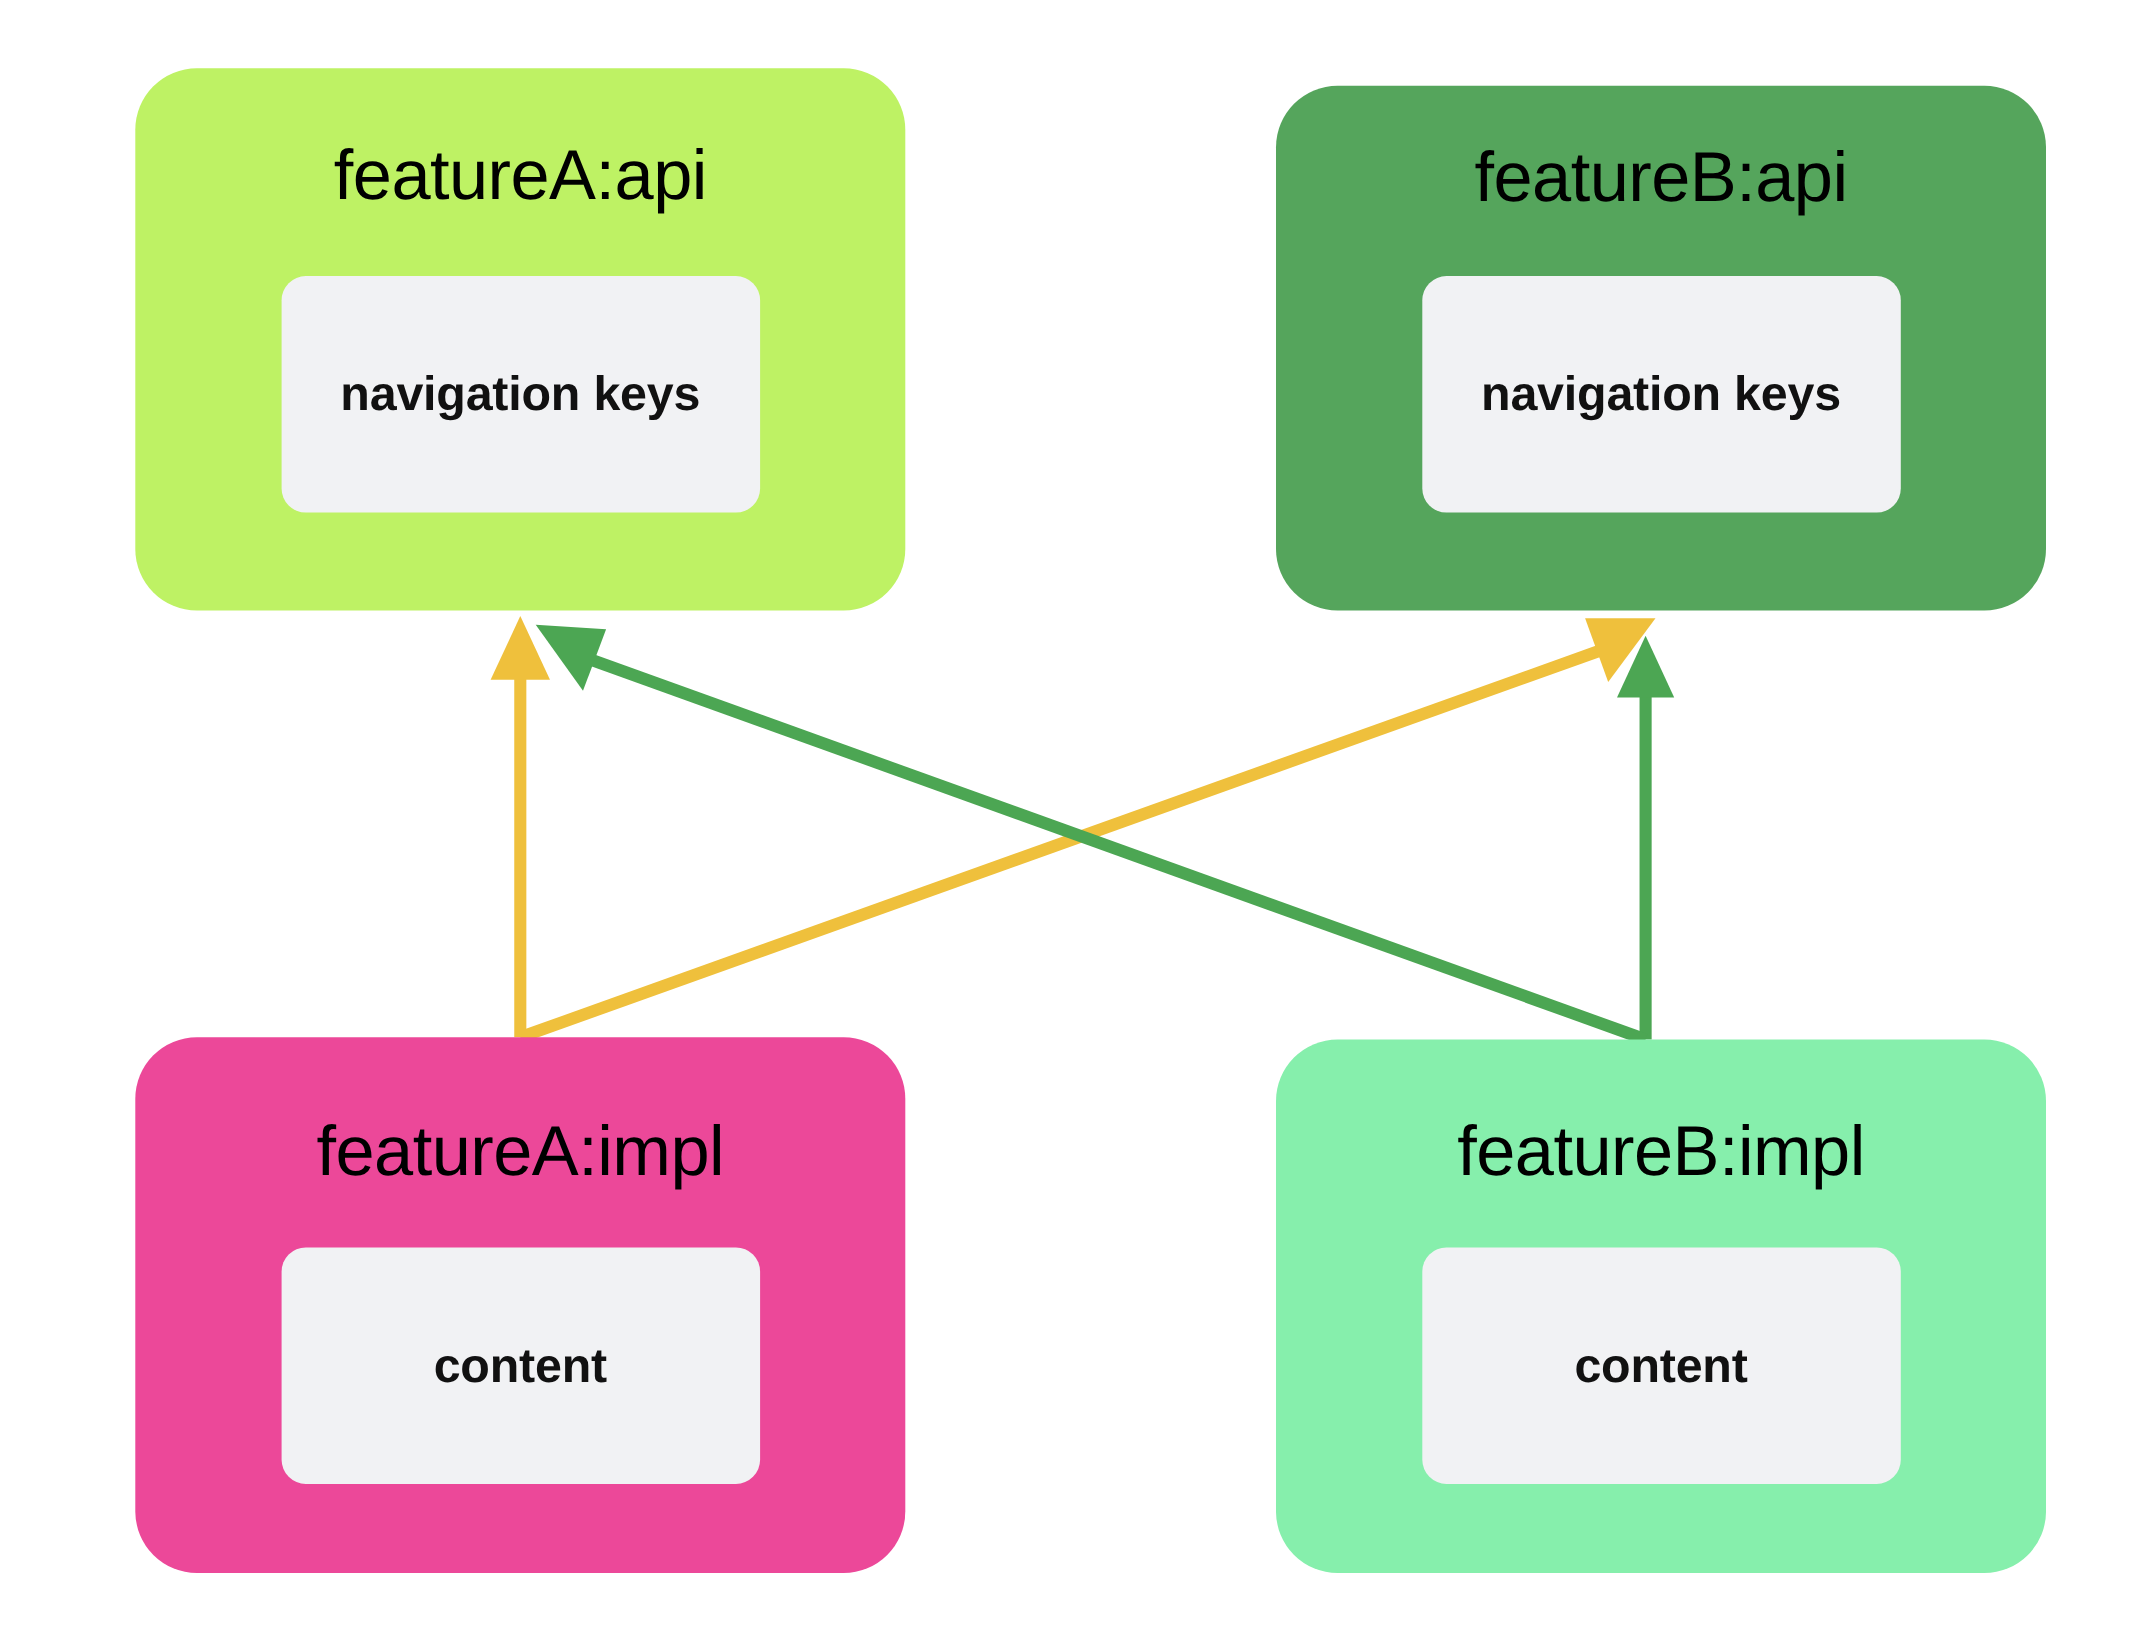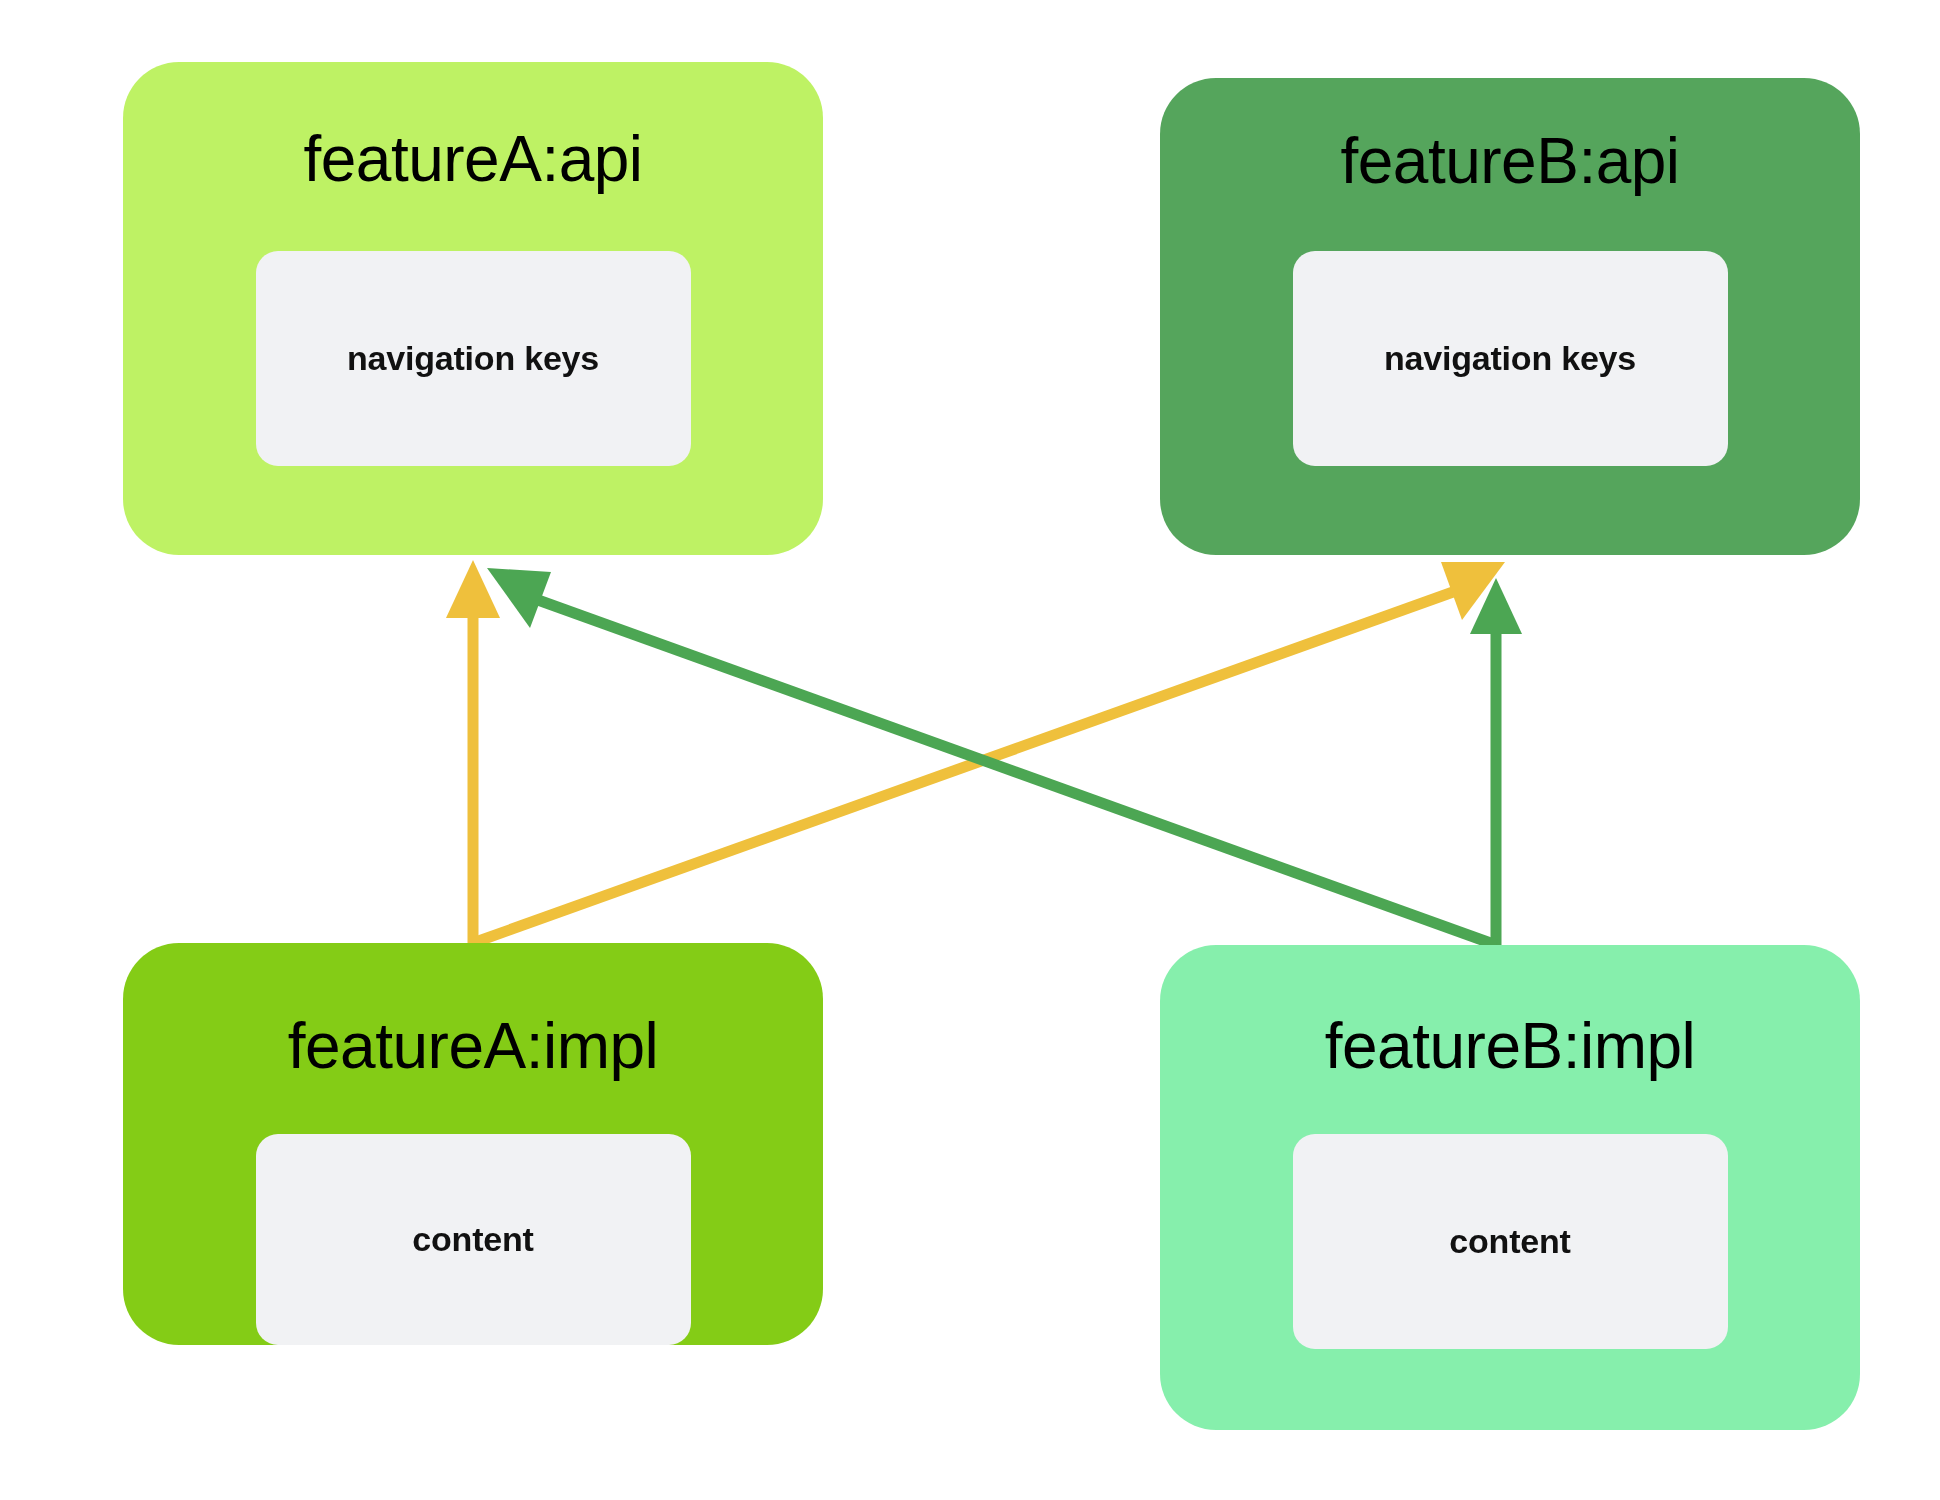--- a/index.html
+++ b/index.html
@@ -44,21 +44,21 @@
   .inner-card {
     background: #F1F2F4;
     border-radius: 22px;
     display: flex;
     align-items: center;
     justify-content: center;
     box-sizing: border-box;
   }
 
   .inner-card-label {
-    font-size: 34px;
+    font-size: 44px;
     font-weight: 700;
     color: #111111;
     letter-spacing: -0.2px;
     white-space: nowrap;
   }
 
   
   #mod-featureA-api {
     left: 123px;  top: 62px;
     width: 700px; height: 493px;
@@ -76,22 +76,22 @@
     background: #55A55C;
   }
   #mod-featureB-api .module-title { margin-top: 48px; }
   #mod-featureB-api .inner-card {
     margin-top: 55px;
     width: 435px; height: 215px;
   }
 
   #mod-featureA-impl {
     left: 123px;  top: 943px;
-    width: 700px; height: 402px;
-    background: #84cc16;
+    width: 700px; height: 487px;
+    background: #ec4899;
   }
   #mod-featureA-impl .module-title { margin-top: 68px; }
   #mod-featureA-impl .inner-card {
     margin-top: 53px;
     width: 435px; height: 215px;
   }
 
   #mod-featureB-impl {
     left: 1160px; top: 945px;
     width: 700px; height: 485px;

